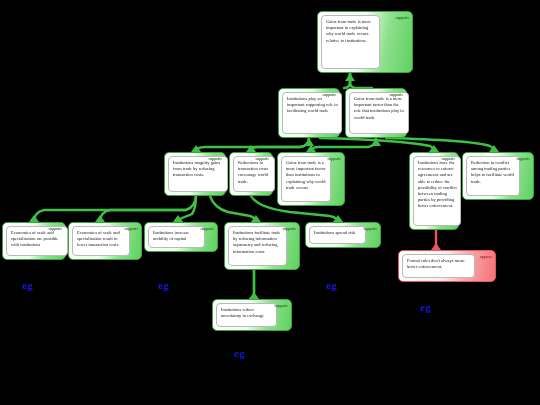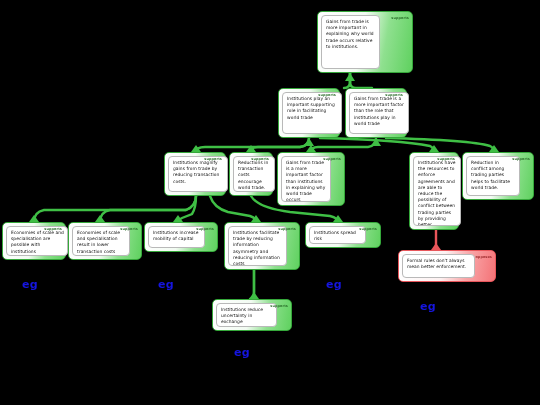--- a/index.html
+++ b/index.html
@@ -1,21 +1,21 @@
 <!DOCTYPE html>
 <html><head>
 <meta charset="utf-8">
 <style>
   html,body{margin:0;padding:0;}
   body{
     width:540px;height:405px;background:#000000;overflow:hidden;
     font-family:"DejaVu Sans","Liberation Sans",sans-serif;
     position:relative;
   }
-  #map{position:absolute;inset:0;width:540px;height:320px;}
+  #map{position:absolute;inset:0;width:540px;height:320px;font-family:Liberation Serif, serif;}
   svg.links{position:absolute;left:0;top:0;width:540px;height:405px;pointer-events:none;}
 
   
   .node{
     position:absolute;
     box-sizing:border-box;
     border:1.5px solid #35a83a;
     border-radius:5px;
     background:linear-gradient(100deg,#ffffff 0%,#f2fbf2 46%,#8fe08f 70%,#5fd15f 100%);
     padding:3px;

